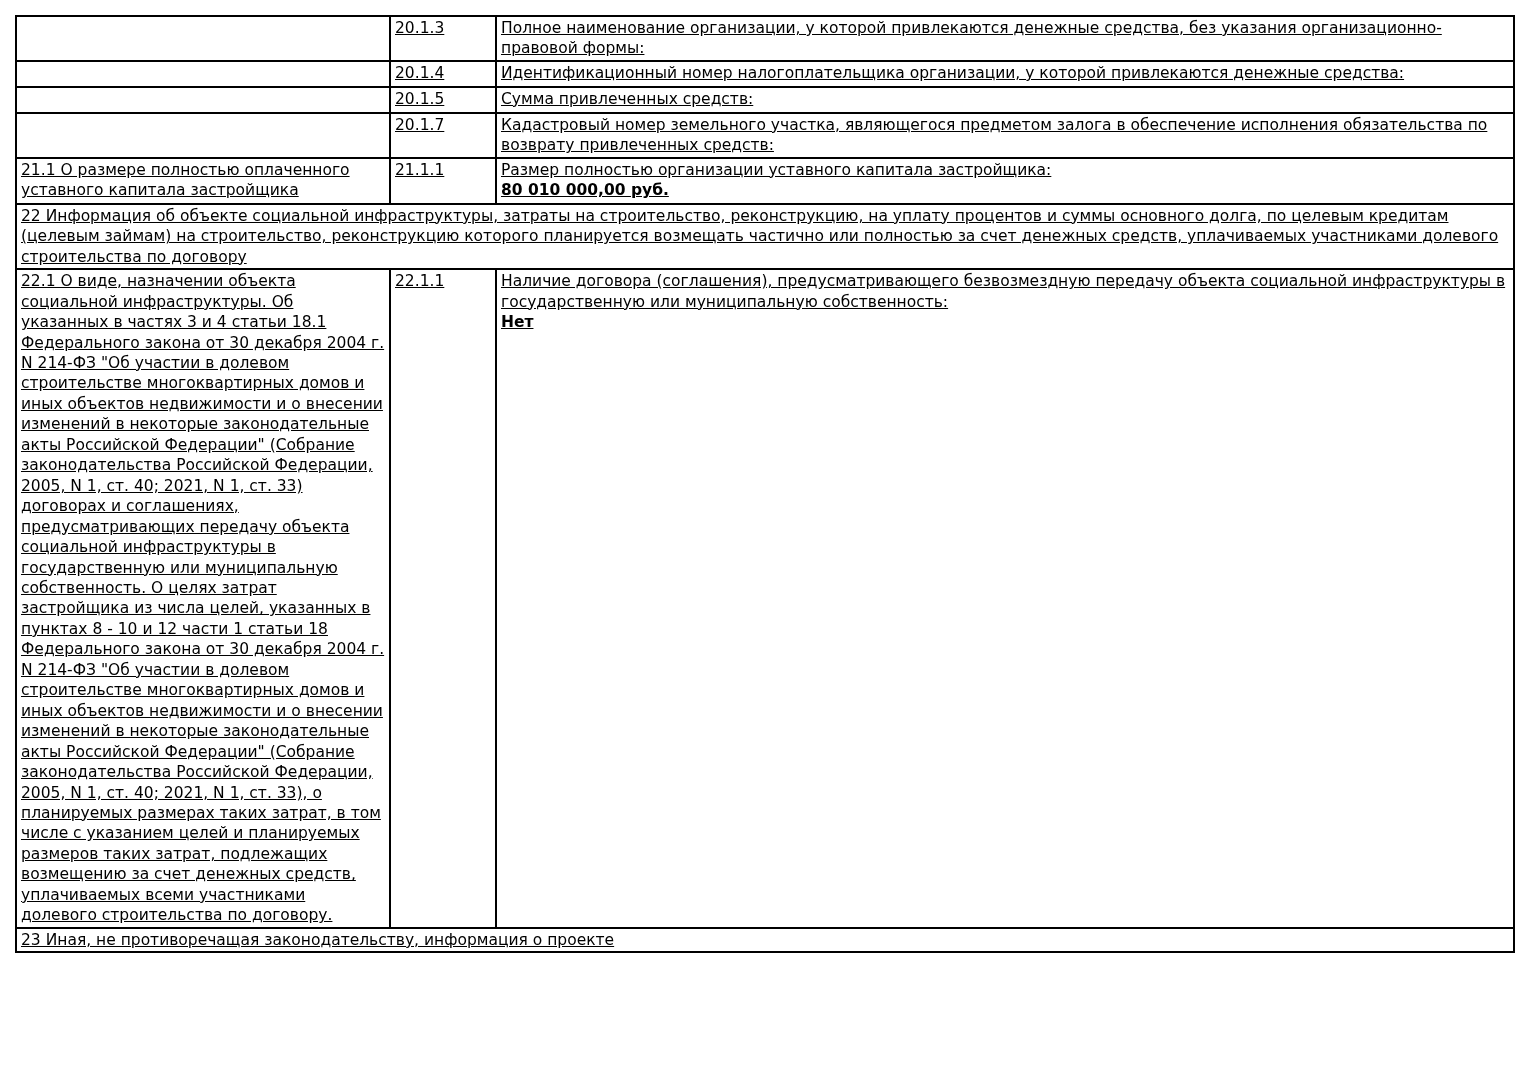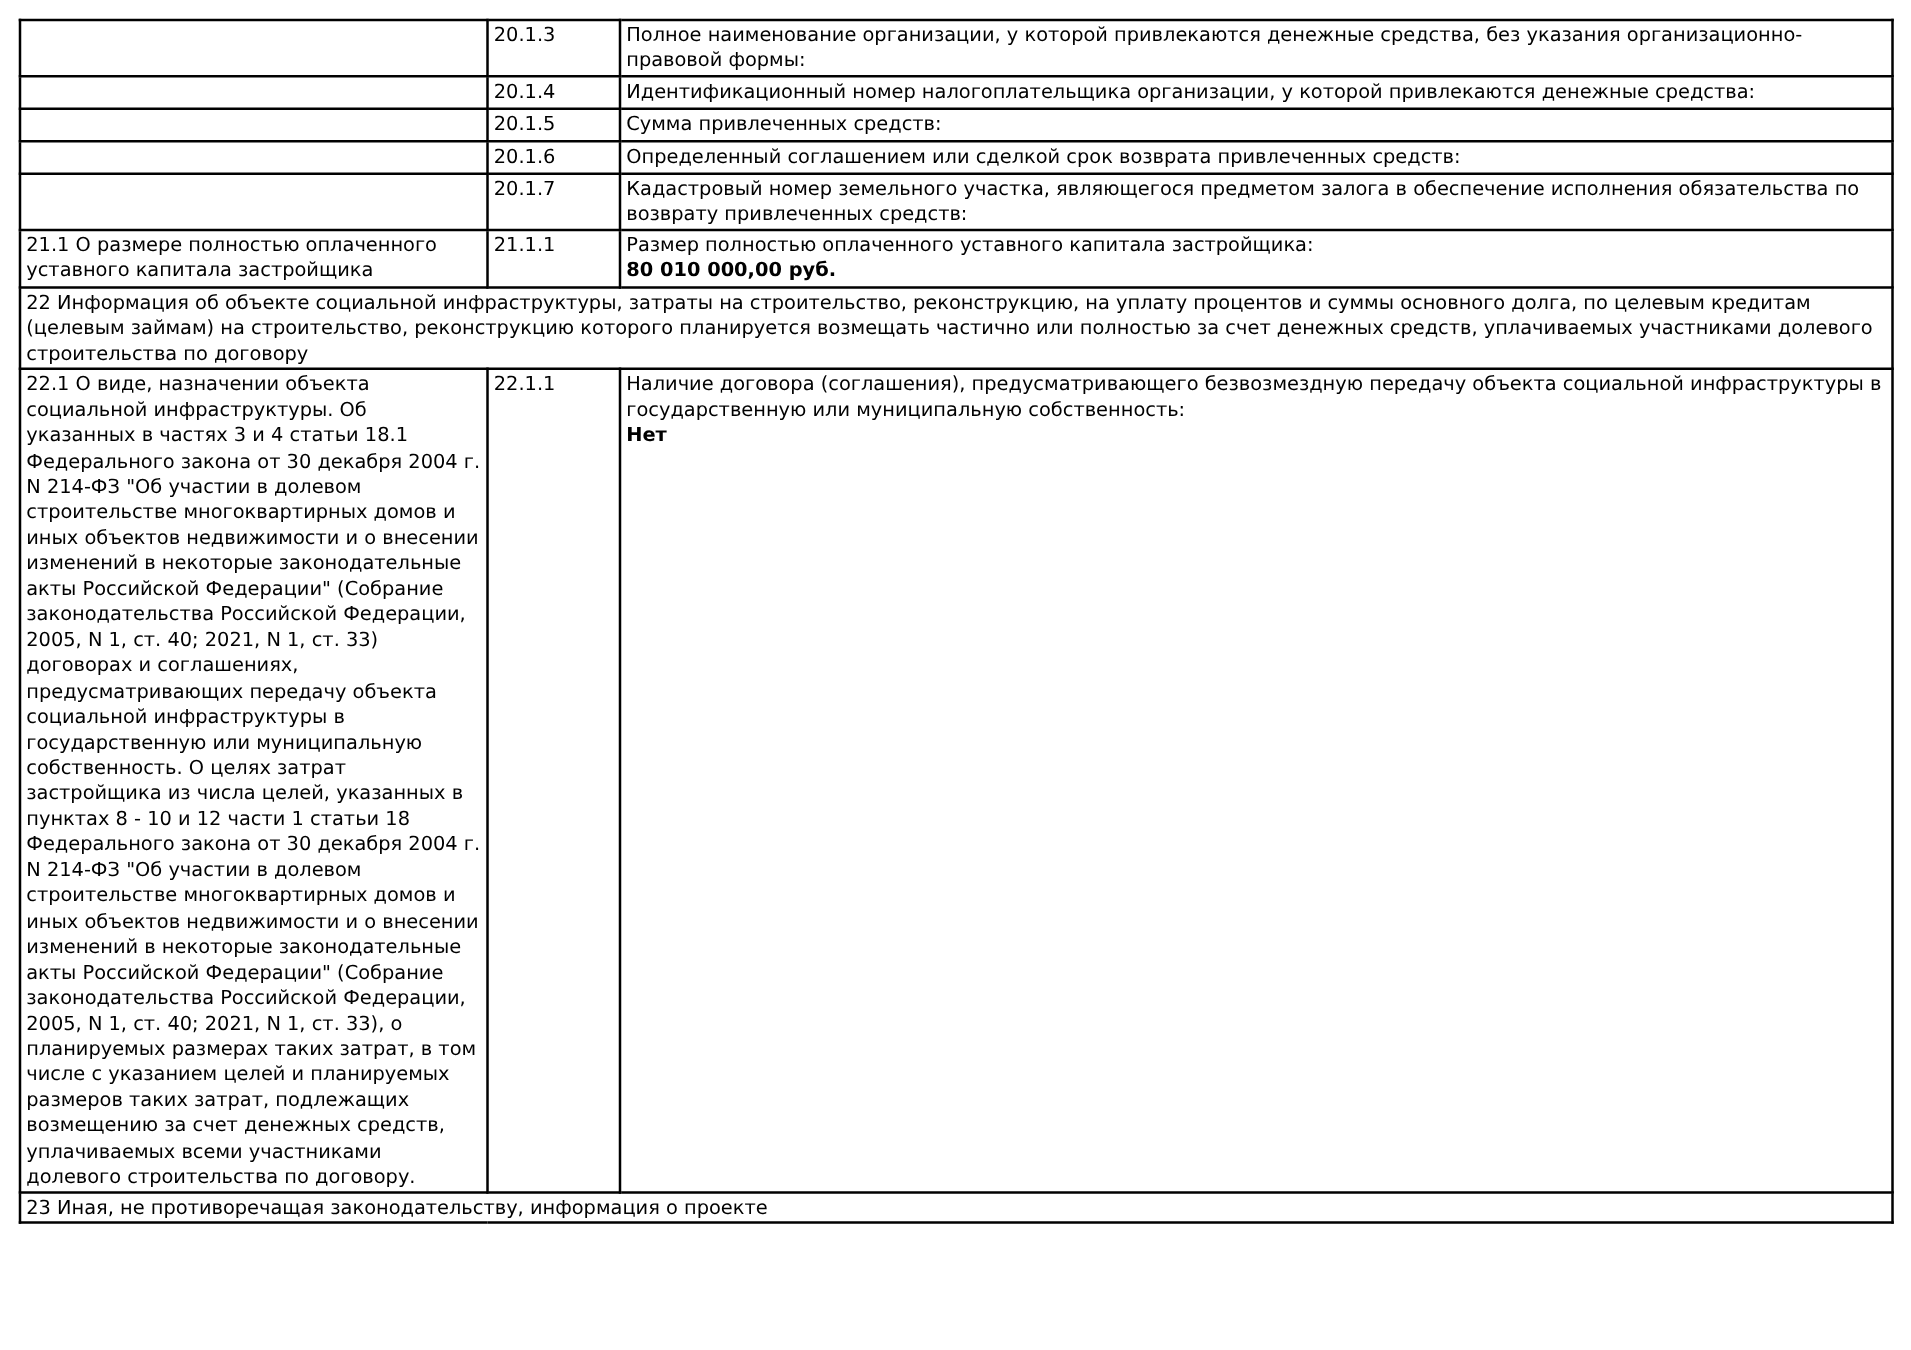--- a/index.html
+++ b/index.html
@@ -13,20 +13,21 @@
     color: #000000;
     -webkit-font-smoothing: antialiased;
   }
   table.decl {
     position: absolute;
     left: 15px;
     top: 15px;
     width: 1498px;
     border-collapse: collapse;
     table-layout: fixed;
+    text-decoration: underline;
   }
   table.decl td {
     border: 2px solid #000000;
     padding: 1px 4px 1px 4px;
     vertical-align: top;
     line-height: 1.32;
     overflow: hidden;
     word-wrap: break-word;
   }
   col.c1 { width: 374px; }
@@ -61,36 +62,31 @@
     <tr class="h1">
       <td></td>
       <td class="num">20.1.4</td>
       <td>Идентификационный номер налогоплательщика организации, у которой привлекаются денежные средства:</td>
     </tr>
     <tr class="h1">
       <td></td>
       <td class="num">20.1.5</td>
       <td>Сумма привлеченных средств:</td>
     </tr>
-    <tr class="h1">
-      <td></td>
-      <td class="num">20.1.6</td>
-      <td>Определенный соглашением или сделкой срок возврата привлеченных средств:</td>
-    </tr>
     <tr class="h2">
       <td></td>
       <td class="num">20.1.7</td>
       <td>Кадастровый номер земельного участка, являющегося предметом залога в обеспечение исполнения обязательства по возврату привлеченных средств:</td>
     </tr>
 
     <tr class="h21">
       <td>21.1 О размере полностью оплаченного уставного капитала застройщика</td>
       <td class="num">21.1.1</td>
       <td>
-        <div>Размер полностью оплаченного уставного капитала застройщика:</div>
+        <div>Размер полностью организации уставного капитала застройщика:</div>
         <div class="bold">80 010 000,00 руб.</div>
       </td>
     </tr>
 
     <tr class="h22">
       <td colspan="3">22 Информация об объекте социальной инфраструктуры, затраты на строительство, реконструкцию, на уплату процентов и суммы основного долга, по целевым кредитам (целевым займам) на строительство, реконструкцию которого планируется возмещать частично или полностью за счет денежных средств, уплачиваемых участниками долевого строительства по договору</td>
     </tr>
     <tr class="big">
       <td>22.1 О виде, назначении объекта социальной инфраструктуры. Об указанных в частях 3 и 4 статьи 18.1 Федерального закона от 30 декабря 2004 г. N 214-ФЗ "Об участии в долевом строительстве многоквартирных домов и иных объектов недвижимости и о внесении изменений в некоторые законодательные акты Российской Федерации" (Собрание законодательства Российской Федерации, 2005, N 1, ст. 40; 2021, N 1, ст. 33) договорах и соглашениях, предусматривающих передачу объекта социальной инфраструктуры в государственную или муниципальную собственность. О целях затрат застройщика из числа целей, указанных в пунктах 8 - 10 и 12 части 1 статьи 18 Федерального закона от 30 декабря 2004 г. N 214-ФЗ "Об участии в долевом строительстве многоквартирных домов и иных объектов недвижимости и о внесении изменений в некоторые законодательные акты Российской Федерации" (Собрание законодательства Российской Федерации, 2005, N 1, ст. 40; 2021, N 1, ст. 33), о планируемых размерах таких затрат, в том числе с указанием целей и планируемых размеров таких затрат, подлежащих возмещению за счет денежных средств, уплачиваемых всеми участниками долевого строительства по договору.</td>
       <td class="num">22.1.1</td>

